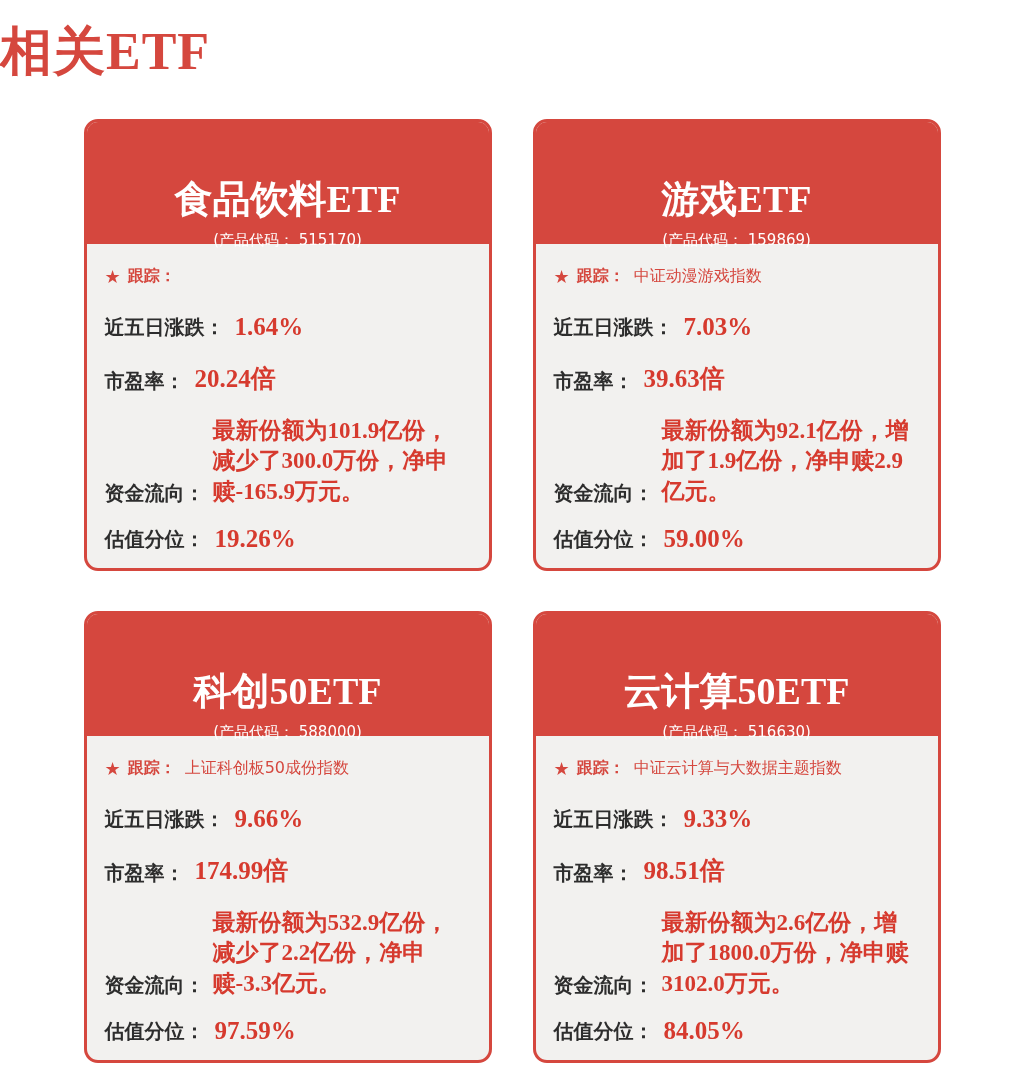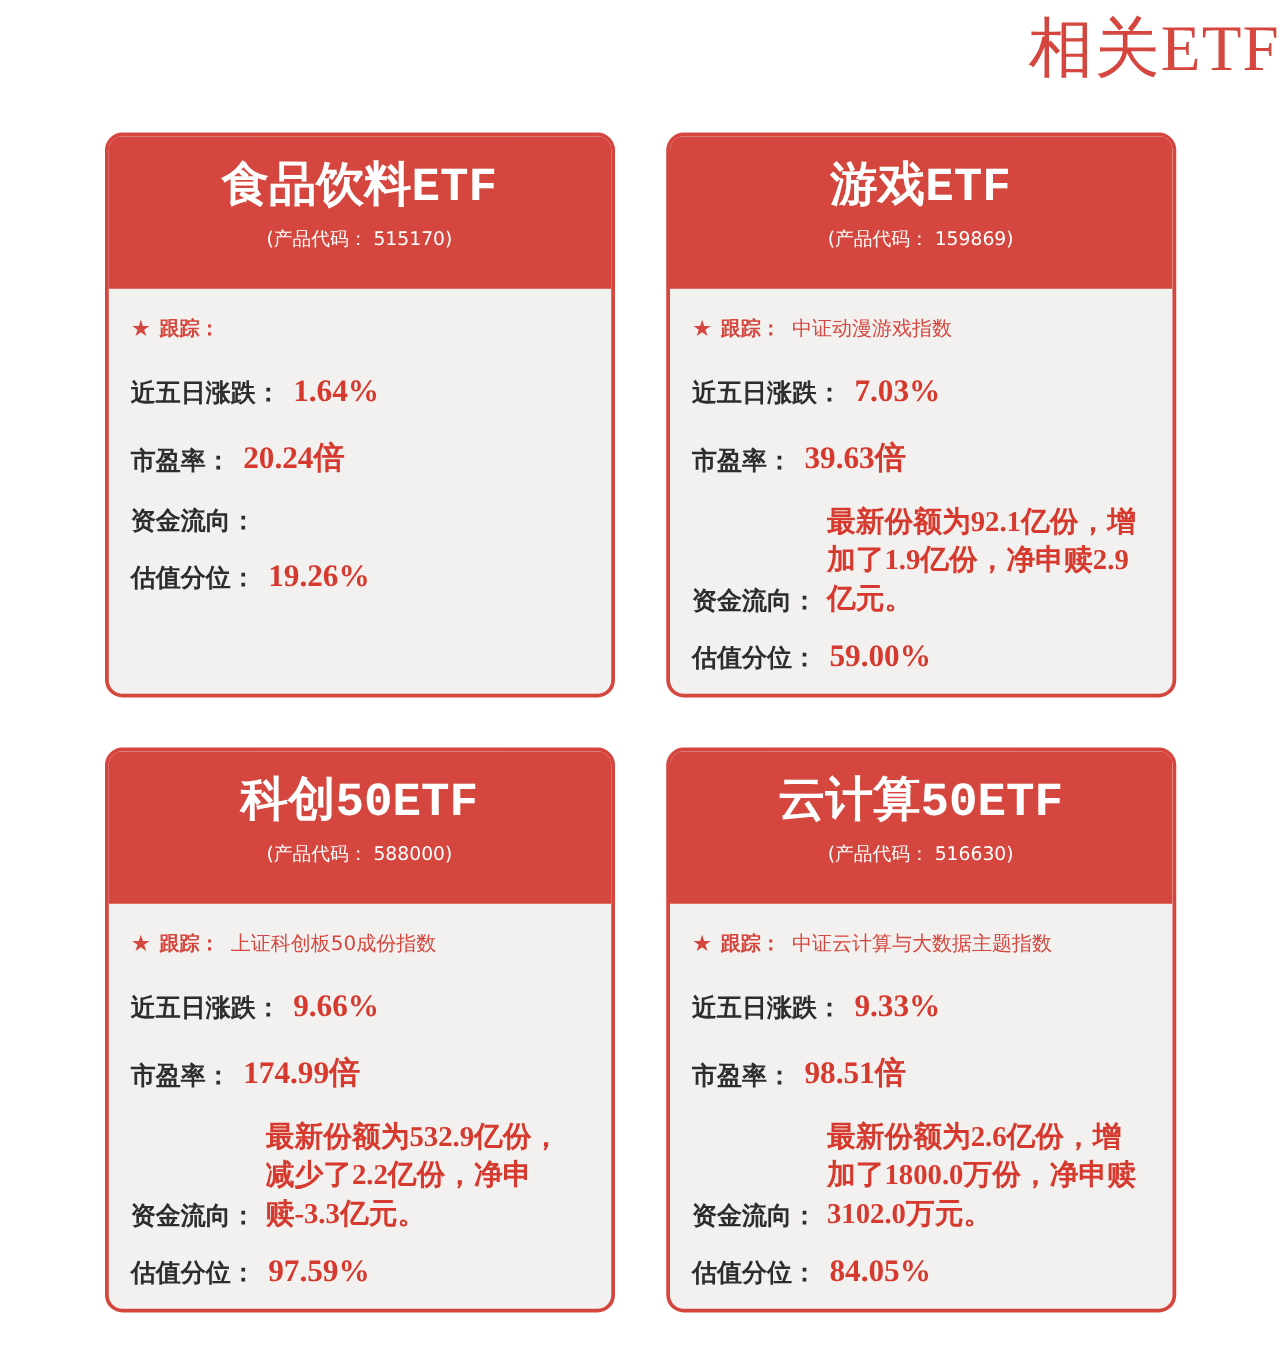--- a/index.html
+++ b/index.html
@@ -12,24 +12,24 @@
   }
   * { box-sizing: border-box; }
   html, body {
     margin: 0; padding: 0;
     width: 1024px; height: 1080px;
     background: var(--page-bg);
     font-family: "DejaVu Sans", "Liberation Sans", sans-serif;
   }
   .page-title {
     margin: 0;
-    padding-top: 4px;
-    text-align: right;
+    padding-top: 17px;
+    text-align: left;
     font-size: 52px;
-    font-weight: normal;
+    font-weight: bold;
     letter-spacing: 1px;
     color: var(--primary-red);
     font-family: "Liberation Serif", "DejaVu Sans", sans-serif;
   }
   .cards {
     display: grid;
     grid-template-columns: repeat(2, 408px);
     gap: 40px 41px;
     justify-content: center;
     margin-top: 32px;
@@ -45,21 +45,22 @@
     background: var(--primary-red);
     color: var(--header-text);
     text-align: center;
     height: 122px;
     padding-top: 20px;
   }
   .card-title {
     font-size: 38px;
     font-weight: bold;
     line-height: 1.15;
-    font-family: Liberation Mono, monospace;
+    font-family: Liberation Serif, serif;
+    margin-top: 36px;
   }
   .card-code {
     font-size: 15px;
     margin-top: 9px;
     font-family: "DejaVu Sans", sans-serif;
   }
   .card-body { padding: 22px 18px 0 18px; }
   .track {
     display: flex;
     align-items: center;
@@ -116,20 +117,21 @@
       <div class="stat">
         <span class="stat-label">近五日涨跌：</span>
         <span class="stat-value">1.64%</span>
       </div>
       <div class="stat">
         <span class="stat-label">市盈率：</span>
         <span class="stat-value">20.24倍</span>
       </div>
       <div class="stat flow">
         <span class="stat-label">资金流向：</span>
+        <span class="stat-value">最新份额为101.9亿份，减少了300.0万份，净申赎-165.9万元。</span>
       </div>
       <div class="stat">
         <span class="stat-label">估值分位：</span>
         <span class="stat-value">19.26%</span>
       </div>
     </div>
   </div>
 
   <div class="card">
     <div class="card-header">

